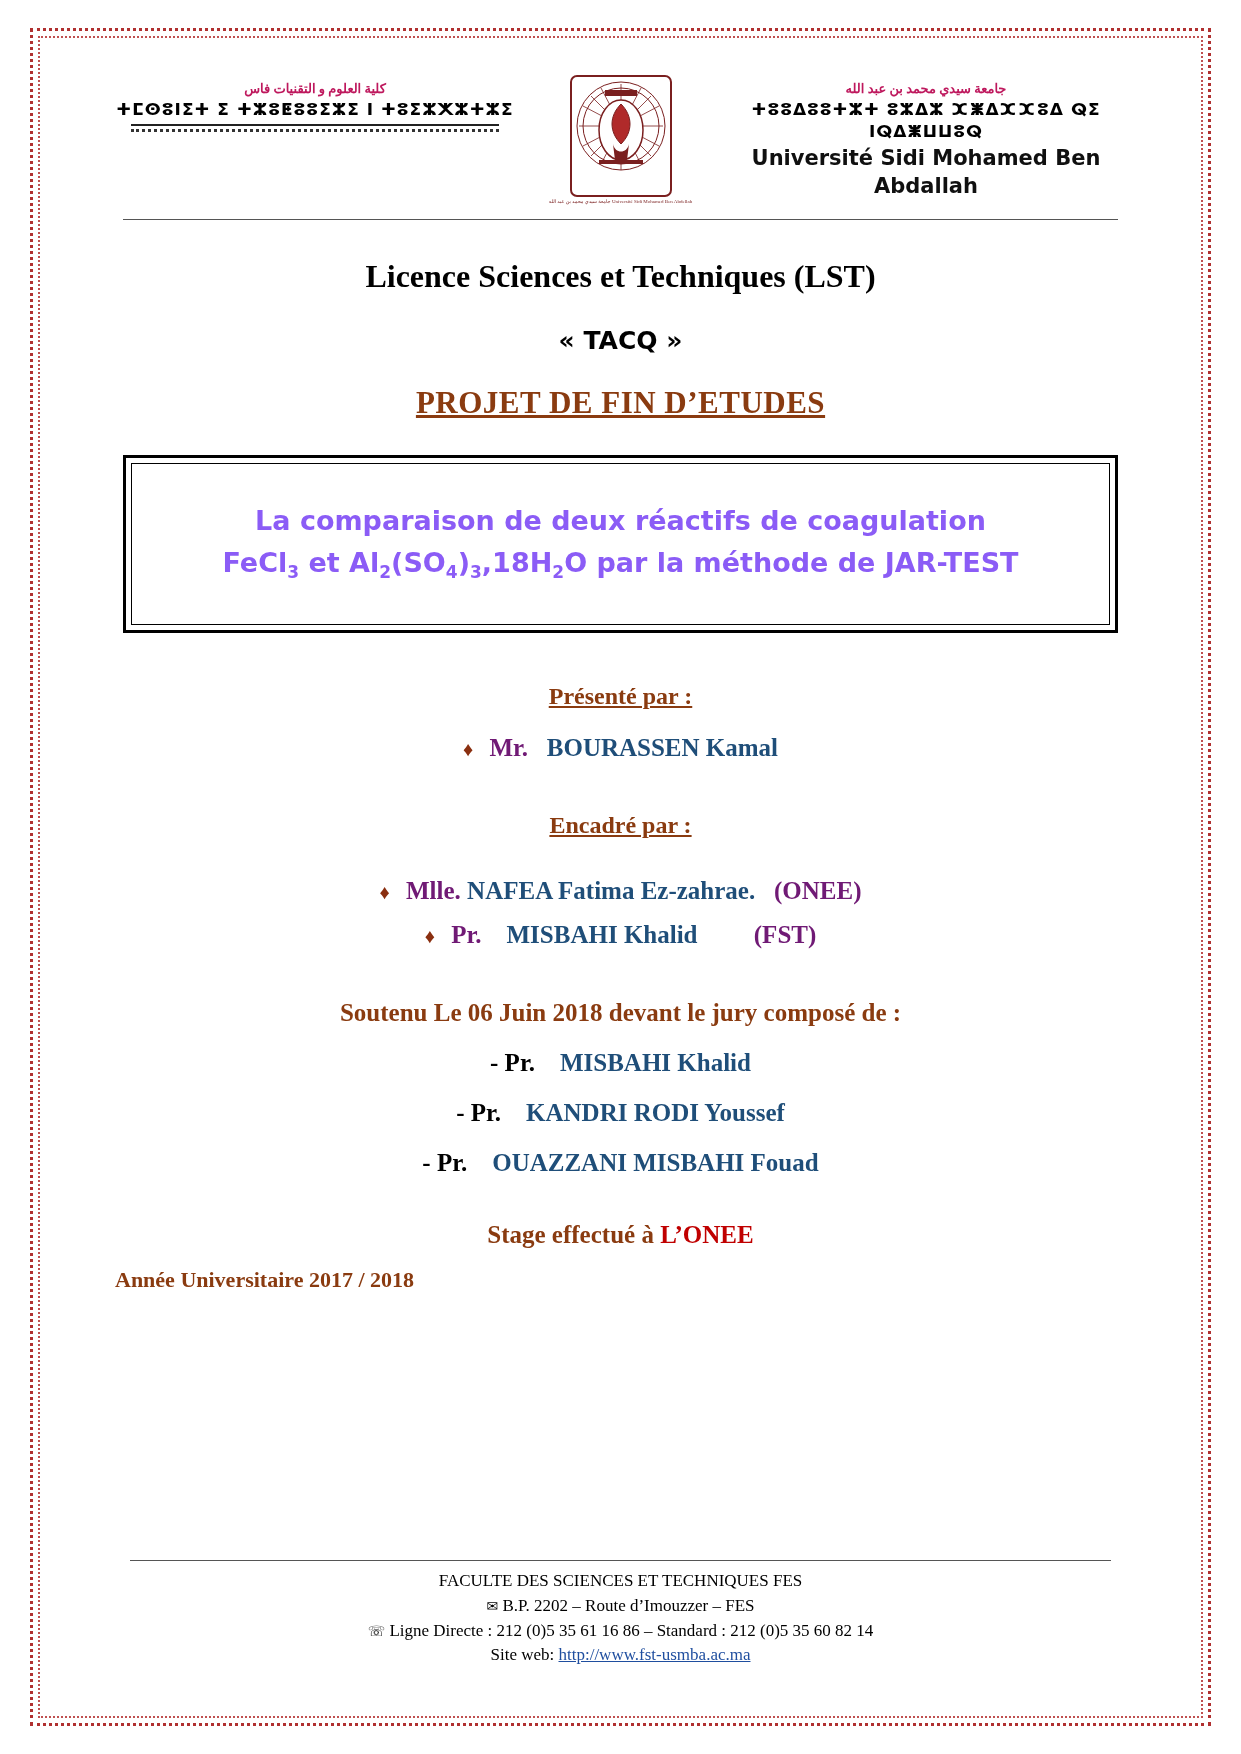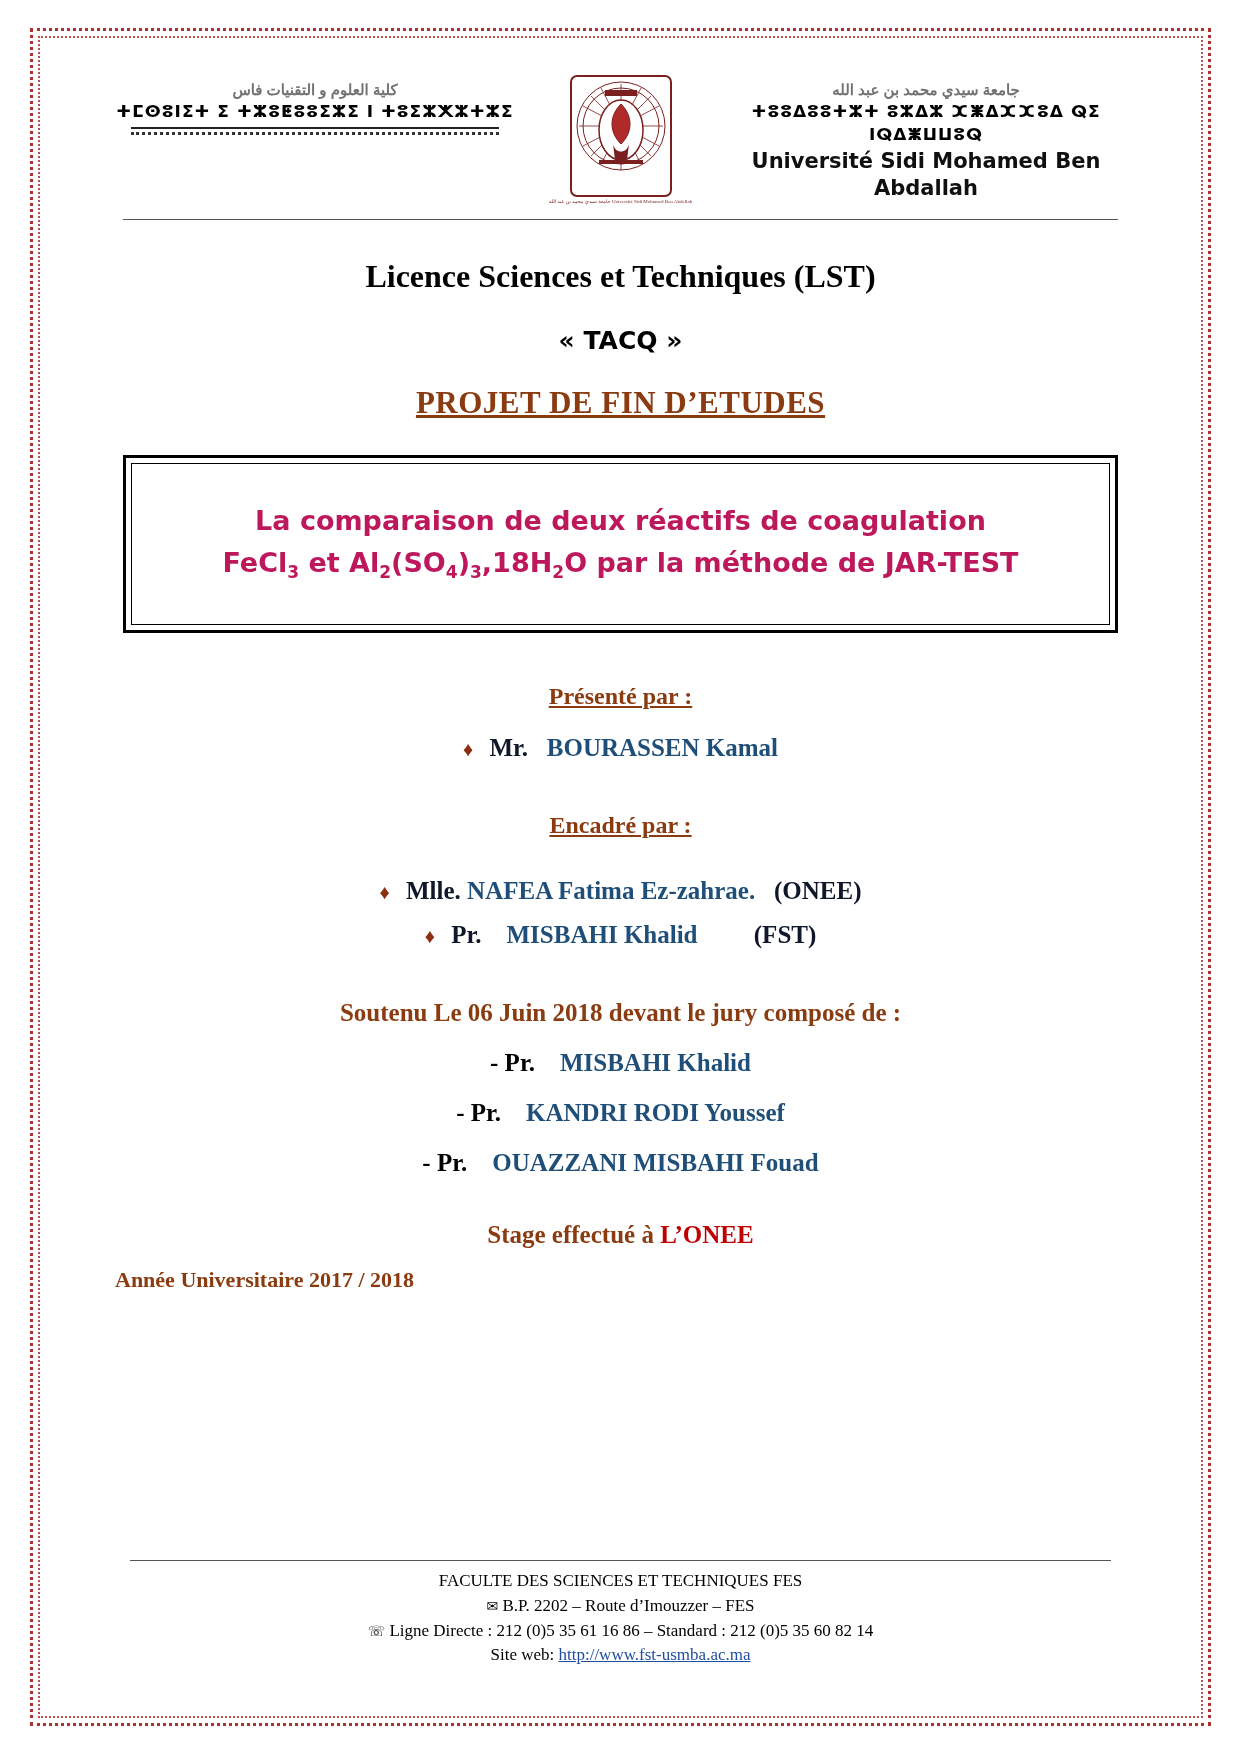--- a/index.html
+++ b/index.html
@@ -53,25 +53,25 @@
     justify-content: space-between;
     padding-top: 18px;
   }
   .header-col {
     width: 400px;
   }
   .header-col.left { text-align: center; }
   .header-col.right { text-align: center; }
 
   .ar-line {
-    font-family: Liberation Sans, sans-serif;
-    font-size: 15px;
+    font-family: Liberation Serif, serif;
+    font-size: 13px;
     font-weight: bold;
     direction: rtl;
-    color: #737373;
+    color: #be185d;
     line-height: 1.35;
   }
   .tif-line {
     font-family: "DejaVu Sans", sans-serif;
     font-size: 17px;
     font-weight: bold;
     letter-spacing: 1px;
     color: #000000;
     line-height: 1.35;
   }
@@ -159,21 +159,21 @@
   .subject-frame-inner {
     border: 1px solid #000;
     padding: 36px 24px 38px 24px;
     text-align: center;
   }
   .subject-text {
     font-family: "DejaVu Sans", sans-serif;
     font-weight: bold;
     font-size: 27px;
     line-height: 1.55;
-    color: #be185d;
+    color: #8b5cf6;
   }
   .subject-text sub { font-size: 17px; }
 
   
   .section-label {
     text-align: center;
     font-family: "Liberation Serif", serif;
     font-weight: bold;
     font-size: 24px;
     color: #8a3b10;
@@ -187,21 +187,21 @@
     font-size: 25px;
     margin-top: 24px;
     color: #000;
   }
   .bullet {
     color: #8a2f10;
     font-size: 20px;
     margin-right: 10px;
   }
   .name-blue { color: #1f4e79; }
-  .name-dark { color: #0f172a; }
+  .name-dark { color: #701a75; }
 
   .people-list {
     margin-top: 38px;
   }
   .people-list .person-row { margin-top: 16px; }
 
   .jury-head {
     text-align: center;
     font-family: "Liberation Serif", serif;
     font-weight: bold;

